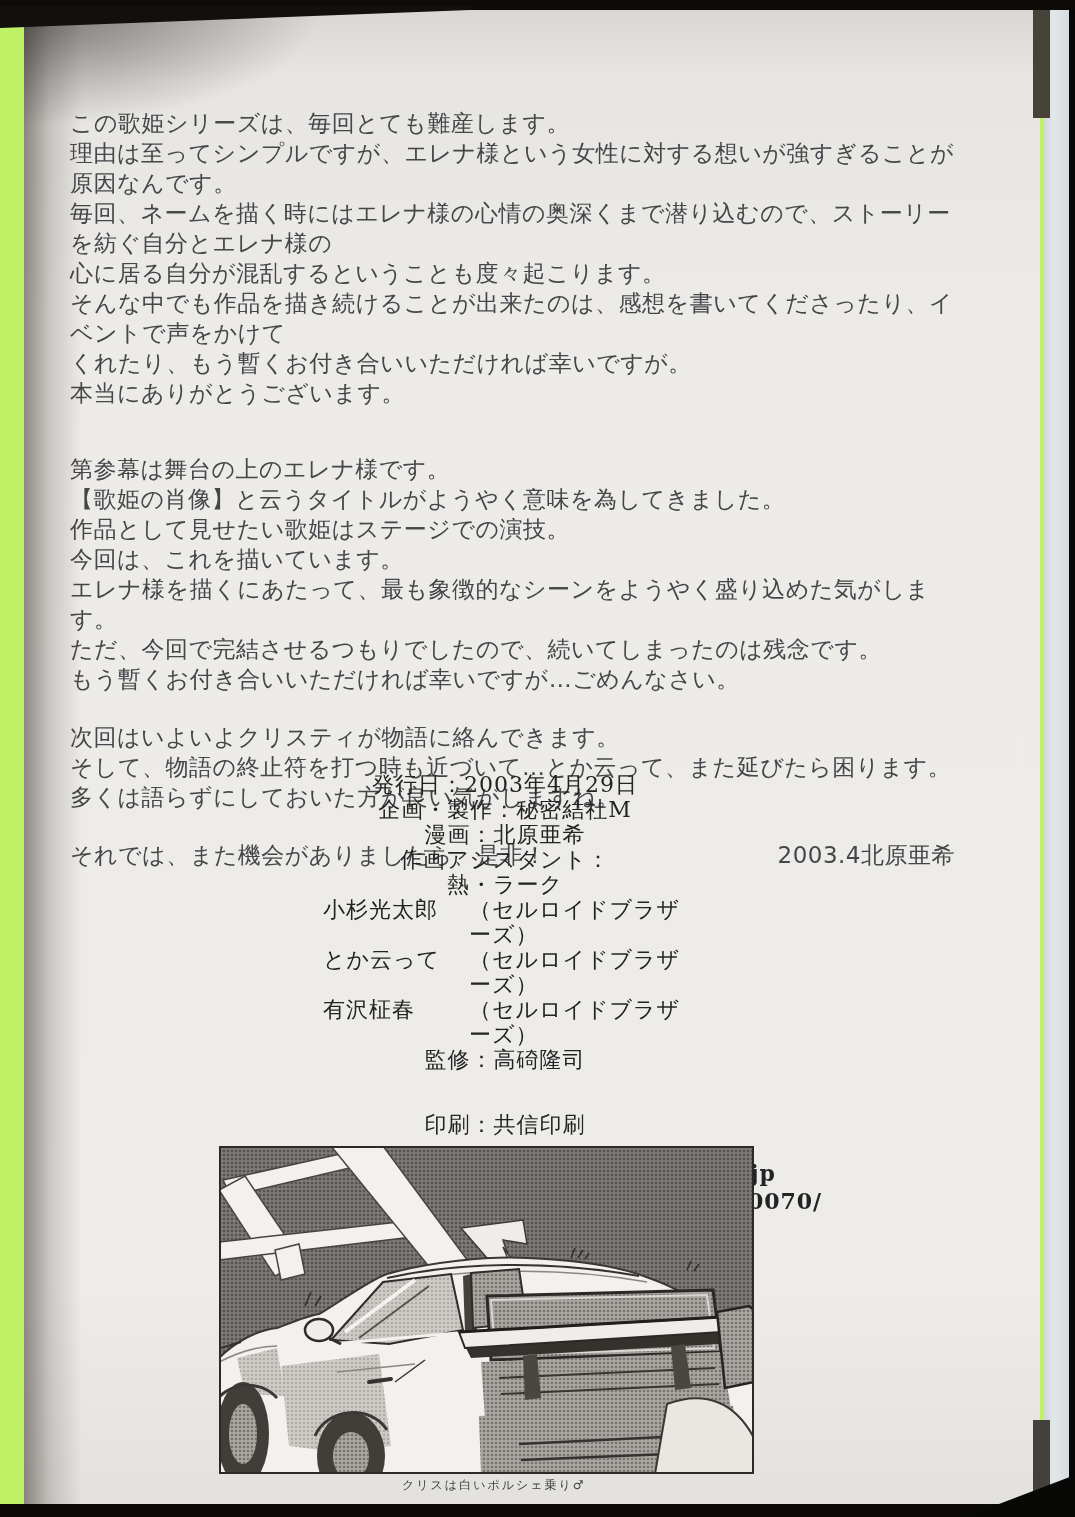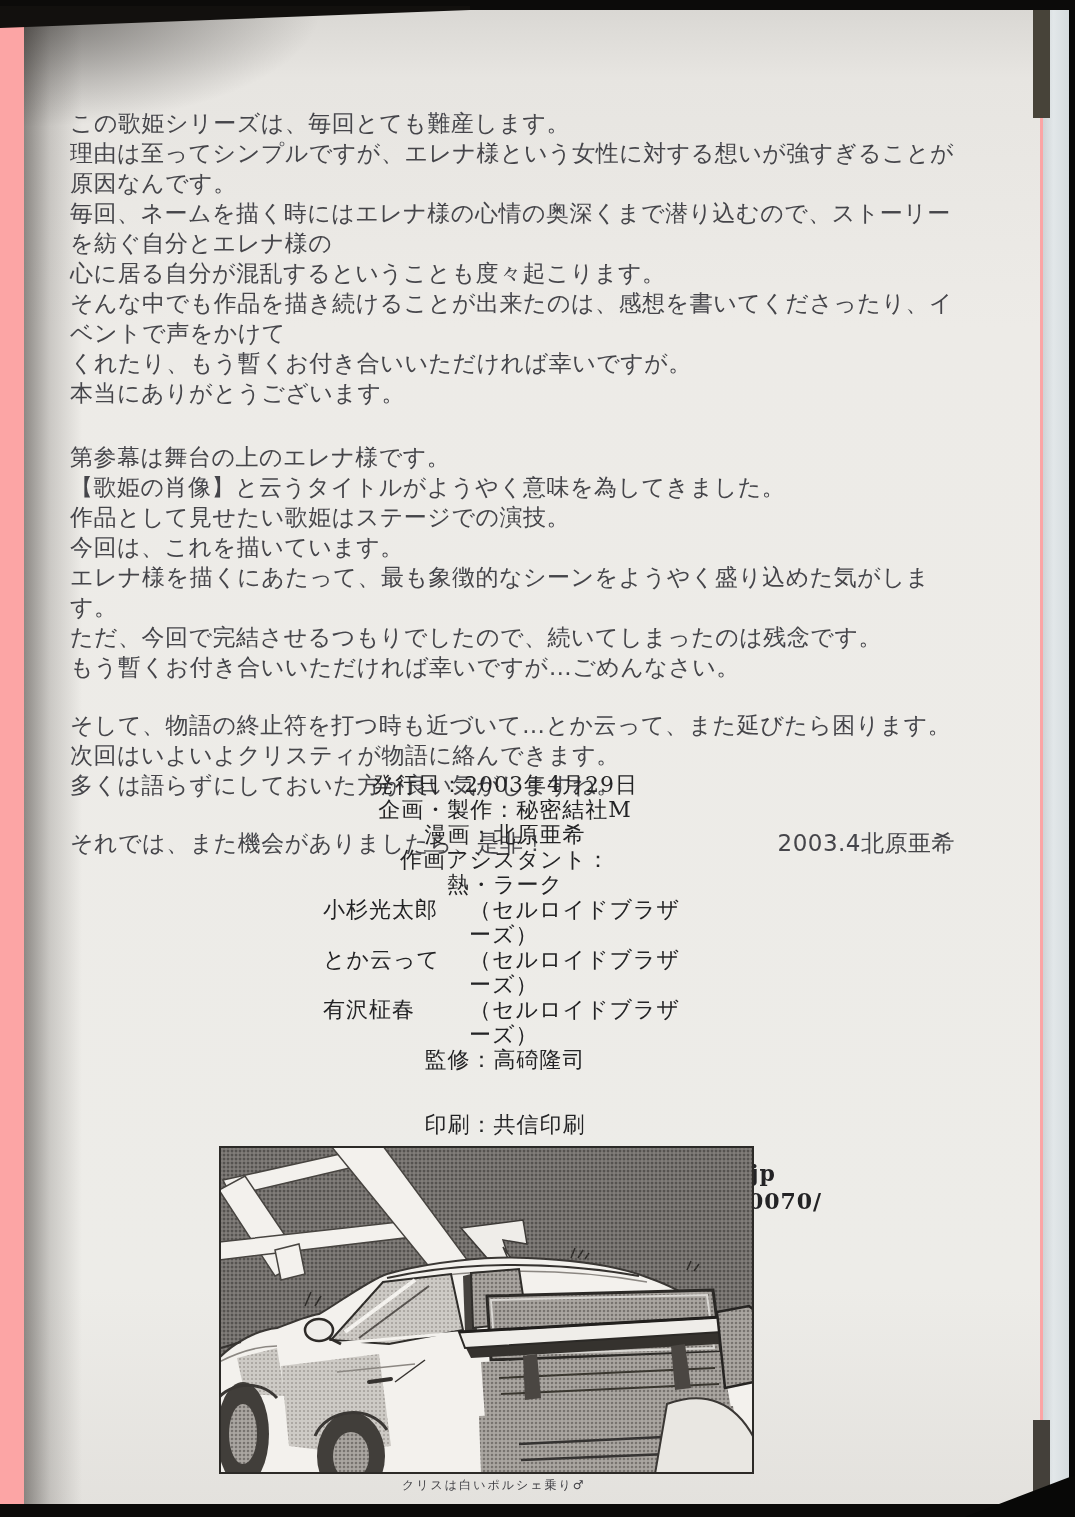--- a/index.html
+++ b/index.html
@@ -1,16 +1,16 @@
 <!DOCTYPE html>
 <html><head>
 <meta charset="utf-8">
 <style>
   html,body{margin:0;padding:0;background:#000;}
-  .scan{position:relative;width:1075px;height:1517px;background:#fca5a5;overflow:hidden;
+  .scan{position:relative;width:1075px;height:1517px;background:#bef264;overflow:hidden;
         font-family:"DejaVu Sans",sans-serif;}
   
   .paper{position:absolute;left:24px;top:8px;width:1016px;height:1500px;
          background:linear-gradient(to bottom,#d9d7d3 0,#e7e5e1 70px,#edebe7 320px,#edece8 1280px,#e3e1dd 100%);}
   .gutter{position:absolute;left:24px;top:8px;width:58px;height:1500px;z-index:1;
           background:linear-gradient(to right,rgba(45,40,36,.50),rgba(45,40,36,.18) 45%,rgba(45,40,36,0));}
   .gutter-top{position:absolute;left:24px;top:8px;width:300px;height:120px;z-index:1;
           background:radial-gradient(ellipse at 0 0,rgba(25,22,20,.55),rgba(25,22,20,0) 70%);}
   
   .edge-top{position:absolute;left:0;top:0;width:1075px;height:10px;background:#0c0b0a;z-index:4;}
@@ -21,21 +21,21 @@
   .er-light{position:absolute;left:10px;top:0;width:26px;height:100%;
           background:linear-gradient(to right,#cfd4d6,#e2e7e9 40%,#d5dbde);}
   .er-darktop{position:absolute;left:0;top:0;width:17px;height:118px;background:#474339;}
   .er-darkbottom{position:absolute;left:0;top:1420px;width:17px;height:97px;background:#44403a;}
   .er-black{position:absolute;right:0;top:0;width:6px;height:100%;background:#070707;}
   .corner-br{position:absolute;right:0;bottom:0;width:110px;height:42px;background:#080807;z-index:5;
           clip-path:polygon(100% 0,100% 100%,0 100%);}
   
   .hand{position:absolute;left:70px;top:108px;width:885px;z-index:2;color:#45454a;
         font-size:23px;line-height:30px;letter-spacing:.5px;}
-  .para+.para{margin-top:34px;}
+  .para+.para{margin-top:46px;}
   .para.p3{margin-top:28px;}
   .closing-row{margin-top:28px;display:flex;align-items:baseline;}
   .closing-date{margin-left:auto;}
   .closing-sig{}
   
   .colophon{position:absolute;left:30px;top:772px;width:950px;z-index:2;text-align:center;
         font-family:"DejaVu Serif","Liberation Serif",serif;color:#232325;
         font-size:22px;line-height:25px;letter-spacing:1px;}
   .credits{width:364px;margin:0 auto;}
   .crow{display:flex;text-align:left;}
@@ -76,22 +76,22 @@
     <div class="hline">第参幕は舞台の上のエレナ様です。</div>
         <div class="hline">【歌姫の肖像】と云うタイトルがようやく意味を為してきました。</div>
         <div class="hline">作品として見せたい歌姫はステージでの演技。</div>
         <div class="hline">今回は、これを描いています。</div>
         <div class="hline">エレナ様を描くにあたって、最も象徴的なシーンをようやく盛り込めた気がします。</div>
         <div class="hline">ただ、今回で完結させるつもりでしたので、続いてしまったのは残念です。</div>
         <div class="hline">もう暫くお付き合いいただければ幸いですが…ごめんなさい。</div>
       </div>
     <div class="para p3">
 
-    <div class="hline">そして、物語の終止符を打つ時も近づいて…とか云って、また延びたら困ります。</div>
-        <div class="hline">次回はいよいよクリスティが物語に絡んできます。</div>
+    <div class="hline">次回はいよいよクリスティが物語に絡んできます。</div>
+        <div class="hline">そして、物語の終止符を打つ時も近づいて…とか云って、また延びたら困ります。</div>
         <div class="hline">多くは語らずにしておいた方が良い気がしますね。</div>
       </div>
     <div class="closing-row">
       <span>それでは、また機会がありましたら、是非！</span>
       <span class="closing-date">2003.4</span>
       <span class="closing-sig">北原亜希</span>
     </div>
   </div>
 
   <div class="colophon">

